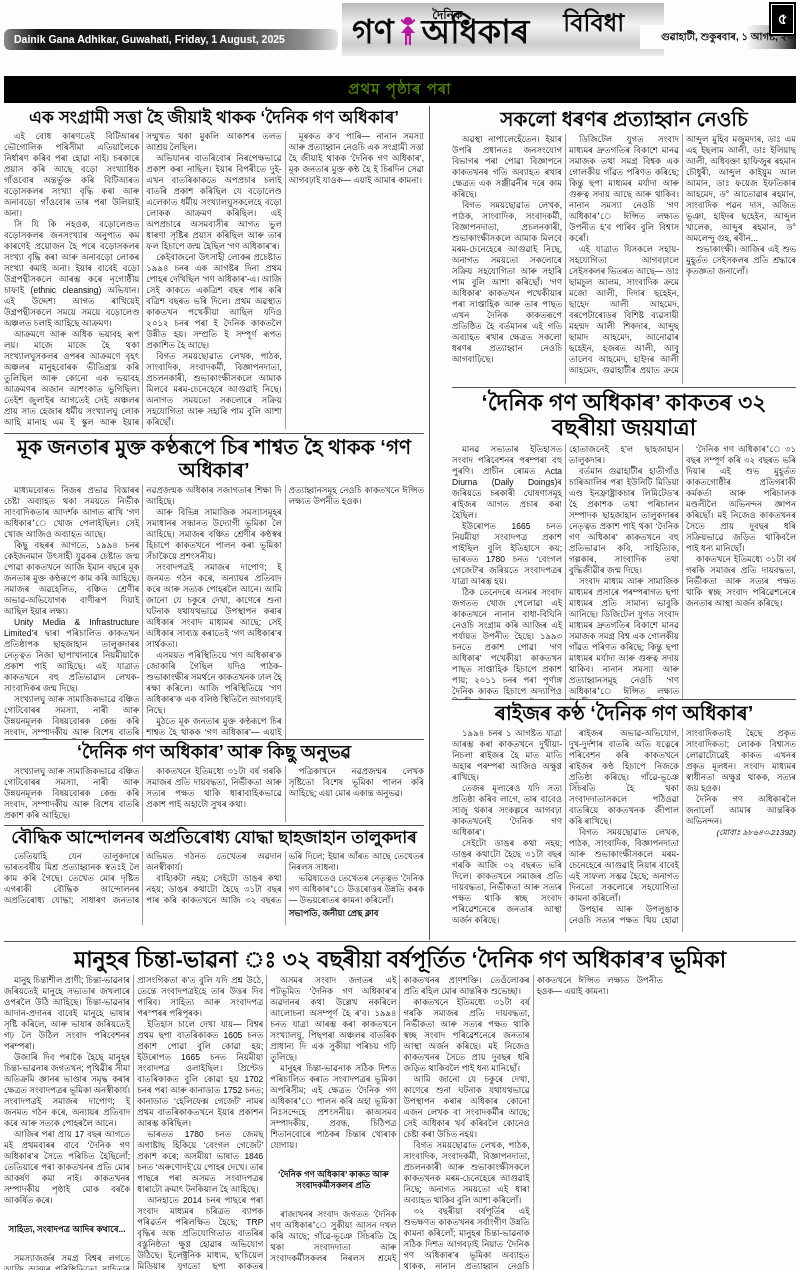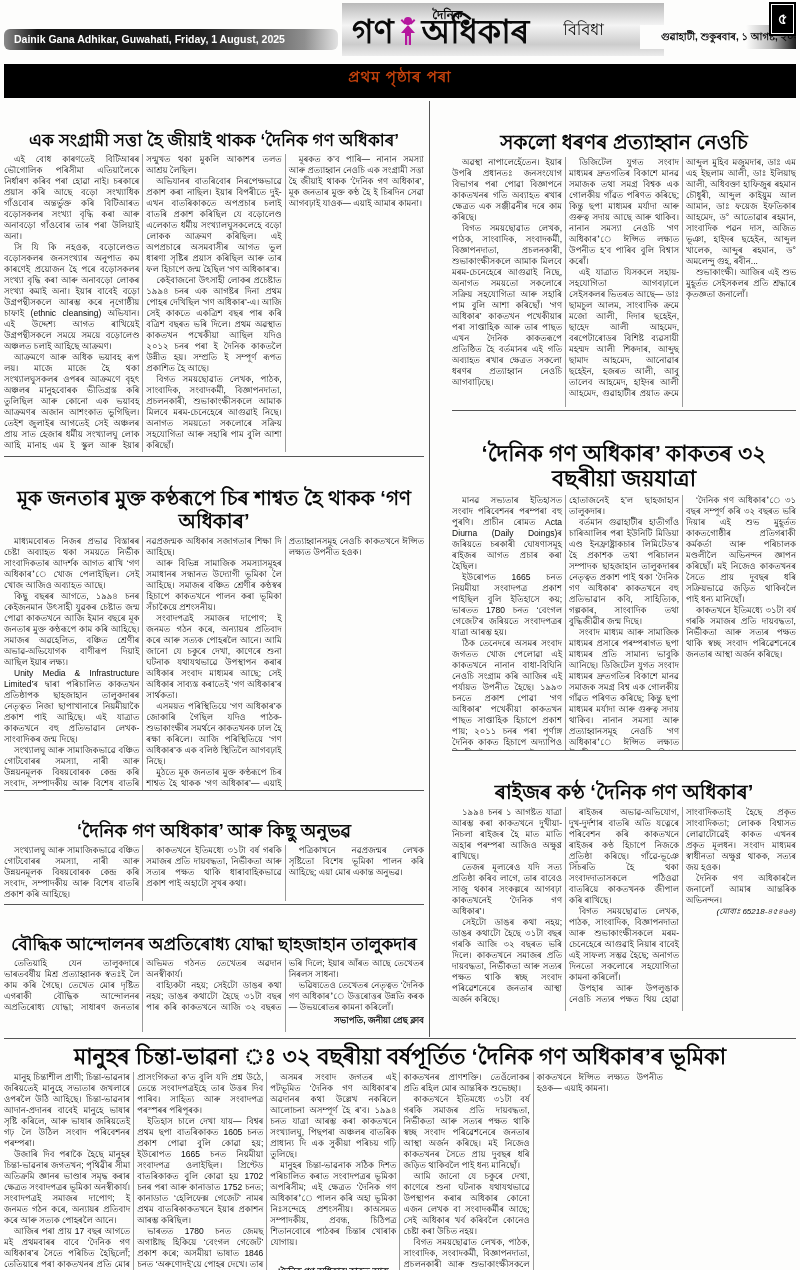--- a/index.html
+++ b/index.html
@@ -13,51 +13,51 @@
     background:linear-gradient(90deg,#8a8a8a 0%,#151515 10%,#1d1d1d 58%,#8f8f8f 90%,#e3e3e3 100%);
     color:#fff;font-size:10.5px;font-weight:700;line-height:21px;padding-left:10px;white-space:nowrap;overflow:hidden;border-radius:6px;}
   .hdr-center{position:absolute;left:338px;top:1px;width:322px;height:53px;
     background:linear-gradient(180deg,#b9b9b9 0%,#f4f4f4 42%,#cccccc 78%,#ececec 100%);
     display:flex;align-items:flex-end;}
   .masthead{position:relative;padding:0 4px 1px 10px;}
   .masthead-top{position:absolute;top:-3px;left:55%;transform:translateX(-50%);
     font-size:12px;font-weight:700;white-space:nowrap;}
   .masthead-main{font-size:33px;font-weight:700;line-height:46px;display:flex;align-items:center;gap:3px;white-space:nowrap;}
   .masthead-main svg{display:block;margin:0 1px 2px 1px;}
-  .section-label{font-size:16px;font-weight:400;margin:18px 0 12px 30px;white-space:nowrap;}
+  .section-label{font-size:24px;font-weight:700;margin:18px 0 12px 30px;white-space:nowrap;}
   .hdr-right{position:absolute;left:636px;top:23px;width:156px;height:24px;box-sizing:border-box;
     background:linear-gradient(90deg,#fdfdfc 0%,#fdfdfc 68%,#b9b9b9 84%,#1b1b1b 100%);
     font-size:10px;font-weight:700;line-height:24px;padding-left:21px;white-space:nowrap;overflow:hidden;}
   .page-number{position:absolute;right:0;top:0;width:23px;height:30px;background:#000;color:#fff;
     font-size:15px;font-weight:700;display:flex;align-items:center;justify-content:center;
     border:2px solid #000;box-shadow:inset 0 0 0 1px #fff;}
 
   
-  .banner{margin-top:6px;background:#000;color:#c2410c;text-align:center;
-    font-size:15px;font-weight:700;height:34px;line-height:25px;letter-spacing:1px;}
+  .banner{margin-top:18px;background:#000;color:#4d7c0f;text-align:center;
+    font-size:15px;font-weight:700;height:27px;line-height:25px;letter-spacing:1px;}
 
   
   .main{display:flex;margin-top:3px;}
   .stack-left{width:430px;}
   .stack-right{width:352px;border-left:1px solid #555;padding-left:22px;margin-left:5px;}
-  article{border-bottom:1px solid #555;padding:1px 0 2px;overflow:hidden;box-sizing:border-box;margin-top:28px;}
+  article{border-bottom:1px solid #555;padding:1px 0 2px;overflow:hidden;box-sizing:border-box;}
   .stack-left article:last-child,.stack-right article:last-child{border-bottom:none;}
   h2{margin:1px 0 3px;text-align:center;font-weight:700;line-height:1.15;}
   .hl-a{font-size:17px;} .hl-b{font-size:20px;} .hl-c{font-size:22px;}
   .hl-d{font-size:20px;} .hl-e{font-size:20px;} .hl-f{font-size:18px;}
   .hl-g{font-size:17px;} .hl-h{font-size:22px;margin-top:4px;}
 
   .body{column-gap:7px;column-rule:1px solid #9a9a9a;column-fill:auto;
     text-align:justify;font-size:8.5px;line-height:11px;overflow:hidden;}
   .cols-3{column-count:3;} .cols-6{column-count:6;}
   .bh-a{height:298px;} .bh-b{height:250px;} .bh-c{height:278px;} .bh-d{height:274px;}
   .bh-e{height:204px;} .bh-f{height:56px;}  .bh-g{height:74px;}  .bh-h{height:308px;}
   .body p{margin:0;text-indent:10px;}
   .body p.center-bold{text-align:center;font-weight:700;text-indent:0;margin:18px 0;}
-  .body p.right-bold{text-align:right;font-weight:700;text-indent:0;margin-top:2px;}
+  .body p.right-bold{text-align:left;font-weight:700;text-indent:0;margin-top:2px;}
   .body p.right-italic{text-align:right;font-style:italic;text-indent:0;font-size:8px;}
 
   .article-h{border-top:1px solid #555;border-bottom:none;margin-top:1px;height:348px;}
 
   
   .art-a{height:328px;} .art-d{height:306px;} .art-f{height:86px;} .art-g{height:104px;}
   .art-b{height:282px;} .art-c{height:312px;} .art-e{height:240px;}
 </style>
 </head>
 <body>
@@ -173,40 +173,40 @@
       <article class="art-e">
         <h2 class="hl-e">ৰাইজৰ কণ্ঠ ‘দৈনিক গণ অধিকাৰ’</h2>
         <div class="body cols-3 bh-e">
             <p>১৯৯৪ চনৰ ১ আগষ্টত যাত্ৰা আৰম্ভ কৰা কাকতখনে দুখীয়া-নিচলা ৰাইজৰ হৈ মাত মাতি অহাৰ পৰম্পৰা আজিও অক্ষুণ্ণ ৰাখিছে।</p>
             <p>তেজৰ মূল্যৰেও যদি সত্য প্ৰতিষ্ঠা কৰিব লাগে, তাৰ বাবেও সাজু থকাৰ সংকল্পৰে আগবঢ়া কাকতখনেই ‘দৈনিক গণ অধিকাৰ’।</p>
             <p>সেইটো ডাঙৰ কথা নহয়; ডাঙৰ কথাটো হৈছে ৩১টা বছৰ গৰকি আজি ৩২ বছৰত ভৰি দিলে। কাকতখনে সমাজৰ প্ৰতি দায়বদ্ধতা, নিৰ্ভীকতা আৰু সত্যৰ পক্ষত থাকি স্বচ্ছ সংবাদ পৰিৱেশনেৰে জনতাৰ আস্থা অৰ্জন কৰিছে।</p>
             <p>ৰাইজৰ অভাৱ-অভিযোগ, দুখ-দুৰ্দশাৰ বাতৰি অতি যত্নেৰে পৰিবেশন কৰি কাকতখনে ৰাইজৰ কণ্ঠ হিচাপে নিজকে প্ৰতিষ্ঠা কৰিছে। গাঁৱে-ভূঞে সিঁচৰতি হৈ থকা সংবাদদাতাসকলে পঠিওৱা বাতৰিয়ে কাকতখনক জীপাল কৰি ৰাখিছে।</p>
             <p>বিগত সময়ছোৱাত লেখক, পাঠক, সাংবাদিক, বিজ্ঞাপনদাতা আৰু শুভাকাংক্ষীসকলে মৰম-চেনেহেৰে আগুৱাই নিয়াৰ বাবেই এই সাফল্য সম্ভৱ হৈছে; অনাগত দিনতো সকলোৰে সহযোগিতা কামনা কৰিলোঁ।</p>
             <p>উপহাৰ আৰু উপলুঙাক নেওচি সত্যৰ পক্ষত থিয় হোৱা সাংবাদিকতাই হৈছে প্ৰকৃত সাংবাদিকতা; লোকক বিশ্বাসত লোৱাটোৱেই কাকত এখনৰ প্ৰকৃত মূলধন। সংবাদ মাধ্যমৰ স্বাধীনতা অক্ষুণ্ণ থাকক, সত্যৰ জয় হওক।</p>
             <p>দৈনিক গণ অধিকাৰলৈ জনালোঁ আমাৰ আন্তৰিক অভিনন্দন।</p>
-            <p class="right-italic">(মোবাঃ 65218-৪৫৪৬৪)</p>
+            <p class="right-italic">(মোবাঃ ৯৮৬৪৩-21392)</p>
           </div>
       </article>
 
     </div>
   </div>
 
   <article class="article-h">
     <h2 class="hl-h">মানুহৰ চিন্তা-ভাৱনা ঃ  ৩২ বছৰীয়া বৰ্ষপূৰ্তিত ‘দৈনিক গণ অধিকাৰ’ৰ ভূমিকা</h2>
     <div class="body cols-6 bh-h">
         <p>মানুহ চিন্তাশীল প্ৰাণী; চিন্তা-ভাৱনাৰ জৰিয়তেই মানুহে সভ্যতাৰ জখলাৰে ওপৰলৈ উঠি আহিছে। চিন্তা-ভাৱনাৰ আদান-প্ৰদানৰ বাবেই মানুহে ভাষাৰ সৃষ্টি কৰিলে, আৰু ভাষাৰ জৰিয়তেই গঢ় লৈ উঠিল সংবাদ পৰিবেশনৰ পৰম্পৰা।</p>
         <p>উজাৰি দিব পৰাকৈ হৈছে মানুহৰ চিন্তা-ভাৱনাৰ জগতখন; পৃথিৱীৰ সীমা অতিক্ৰমি জ্ঞানৰ ভাণ্ডাৰ সমৃদ্ধ কৰাৰ ক্ষেত্ৰত সংবাদপত্ৰৰ ভূমিকা অনস্বীকাৰ্য। সংবাদপত্ৰই সমাজৰ দাপোণ; ই জনমত গঠন কৰে, অন্যায়ৰ প্ৰতিবাদ কৰে আৰু সত্যক পোহৰলৈ আনে।</p>
         <p>আজিৰ পৰা প্ৰায় 17 বছৰ আগতে মই প্ৰথমবাৰৰ বাবে ‘দৈনিক গণ অধিকাৰ’ৰ সৈতে পৰিচিত হৈছিলোঁ; তেতিয়াৰে পৰা কাকতখনৰ প্ৰতি মোৰ আকৰ্ষণ কমা নাই। কাকতখনৰ সম্পাদকীয় পৃষ্ঠাই মোক বৰকৈ আকৰ্ষিত কৰে।</p>
         <p class="center-bold">সাহিত্য, সংবাদপত্ৰ আদিৰ কথাৰে...</p>
         <p>সমস্যাজৰ্জৰ সমগ্ৰ বিশ্বৰ লগতে আজি অসমৰ পৰিস্থিতিতো সাহিত্যৰ প্ৰাসংগিকতা ক’ত বুলি যদি প্ৰশ্ন উঠে, তেন্তে সংবাদপত্ৰইহে তাৰ উত্তৰ দিব পাৰিব। সাহিত্য আৰু সংবাদপত্ৰ পৰস্পৰৰ পৰিপূৰক।</p>
         <p>ইতিহাস চালে দেখা যায়— বিশ্বৰ প্ৰথম ছপা বাতৰিকাকত 1605 চনত প্ৰকাশ পোৱা বুলি কোৱা হয়; ইউৰোপত 1665 চনত নিয়মীয়া সংবাদপত্ৰ ওলাইছিল। প্ৰিণ্টেড বাতৰিকাকত বুলি কোৱা হয় 1702 চনৰ পৰা আৰু কানাডাত 1752 চনত; কানাডাত ‘হেলিফেক্স গেজেট’ নামৰ প্ৰথম বাতৰিকাকতখনে ইয়াৰ প্ৰকাশন আৰম্ভ কৰিছিল।</p>
         <p>ভাৰতত 1780 চনত জেমছ অগাষ্টাছ হিকিয়ে ‘বেংগল গেজেট’ প্ৰকাশ কৰে; অসমীয়া ভাষাত 1846 চনত ‘অৰুণোদই’য়ে পোহৰ দেখে। তাৰ পাছৰে পৰা অসমত সংবাদপত্ৰৰ ধাৰাটো ক্ৰমাৎ টনকিয়াল হৈ আহিছে।</p>
         <p>আনহাতে 2014 চনৰ পাছৰে পৰা সংবাদ মাধ্যমৰ চৰিত্ৰত ব্যাপক পৰিৱৰ্তন পৰিলক্ষিত হৈছে; TRP বৃদ্ধিৰ অন্ধ প্ৰতিযোগিতাত বাতৰিৰ বস্তুনিষ্ঠতা ক্ষুণ্ণ হোৱাৰ অভিযোগ উঠিছে। ইলেক্ট্ৰনিক মাধ্যম, ছ’চিয়েল মিডিয়াৰ যুগতো ছপা কাকতৰ বিশ্বাসযোগ্যতা অটুট আছে।</p>
         <p>অসমৰ সংবাদ জগতৰ এই পটভূমিত ‘দৈনিক গণ অধিকাৰ’ৰ অৱদানৰ কথা উল্লেখ নকৰিলে আলোচনা অসম্পূৰ্ণ হৈ ৰ’ব। ১৯৯৪ চনত যাত্ৰা আৰম্ভ কৰা কাকতখনে সংখ্যালঘু, পিছপৰা অঞ্চলৰ বাতৰিক প্ৰাধান্য দি এক সুকীয়া পৰিচয় গঢ়ি তুলিছে।</p>
-        <p>মানুহৰ চিন্তা-ভাৱনাক সঠিক দিশত পৰিচালিত কৰাত সংবাদপত্ৰৰ ভূমিকা অপৰিসীম; এই ক্ষেত্ৰত ‘দৈনিক গণ অধিকাৰ’ে পালন কৰি অহা ভূমিকা নিঃসন্দেহে প্ৰশংসনীয়। কাঅসমত সম্পাদকীয়, প্ৰবন্ধ, চিঠিপত্ৰ শিতানবোৰে পাঠকৰ চিন্তাৰ খোৰাক যোগায়।</p>
+        <p>মানুহৰ চিন্তা-ভাৱনাক সঠিক দিশত পৰিচালিত কৰাত সংবাদপত্ৰৰ ভূমিকা অপৰিসীম; এই ক্ষেত্ৰত ‘দৈনিক গণ অধিকাৰ’ে পালন কৰি অহা ভূমিকা নিঃসন্দেহে প্ৰশংসনীয়। কাঅসমব সম্পাদকীয়, প্ৰবন্ধ, চিঠিপত্ৰ শিতানবোৰে পাঠকৰ চিন্তাৰ খোৰাক যোগায়।</p>
         <p class="center-bold">‘দৈনিক গণ অধিকাৰ’ কাকত আৰু সংবাদকৰ্মীসকলৰ প্ৰতি</p>
         <p>ৰাজ্যখনৰ সংবাদ জগতত ‘দৈনিক গণ অধিকাৰ’ে সুকীয়া আসন দখল কৰি আছে; গাঁৱে-ভূঞে সিঁচৰতি হৈ থকা সংবাদদাতা আৰু সংবাদকৰ্মীসকলৰ নিৰলস শ্ৰমেই কাকতখনৰ প্ৰাণশক্তি। তেওঁলোকৰ প্ৰতি ৰহিল মোৰ আন্তৰিক শুভেচ্ছা।</p>
         <p>কাকতখনে ইতিমধ্যে ৩১টা বৰ্ষ গৰকি সমাজৰ প্ৰতি দায়বদ্ধতা, নিৰ্ভীকতা আৰু সত্যৰ পক্ষত থাকি স্বচ্ছ সংবাদ পৰিৱেশনেৰে জনতাৰ আস্থা অৰ্জন কৰিছে। মই নিজেও কাকতখনৰ সৈতে প্ৰায় দুবছৰ ধৰি জড়িত থাকিবলৈ পাই ধন্য মানিছোঁ।</p>
         <p>আমি জানো যে চকুৰে দেখা, কাণেৰে শুনা ঘটনাক যথাযথভাৱে উপস্থাপন কৰাৰ অধিকাৰ কোনো এজন লেখক বা সংবাদকৰ্মীৰ আছে; সেই অধিকাৰ খৰ্ব কৰিবলৈ কোনেও চেষ্টা কৰা উচিত নহয়।</p>
         <p>বিগত সময়ছোৱাত লেখক, পাঠক, সাংবাদিক, সংবাদকৰ্মী, বিজ্ঞাপনদাতা, প্ৰচলনকাৰী আৰু শুভাকাংক্ষীসকলে কাকতখনক মৰম-চেনেহেৰে আগুৱাই নিছে; অনাগত সময়তো এই ধাৰা অব্যাহত থাকিব বুলি আশা কৰিলোঁ।</p>
         <p>৩২ বছৰীয়া বৰ্ষপূৰ্তিৰ এই শুভক্ষণত কাকতখনৰ সৰ্বাংগীণ উন্নতি কামনা কৰিলোঁ; মানুহৰ চিন্তা-ভাৱনাক সঠিক দিশত আগবঢ়াই নিয়াত ‘দৈনিক গণ অধিকাৰ’ৰ ভূমিকা অব্যাহত থাকক, নানান প্ৰত্যাহ্বান নেওচি কাকতখনে ঈপ্সিত লক্ষ্যত উপনীত হওক— এয়াই কামনা।</p>
       </div>
   </article>
 
 </div>

